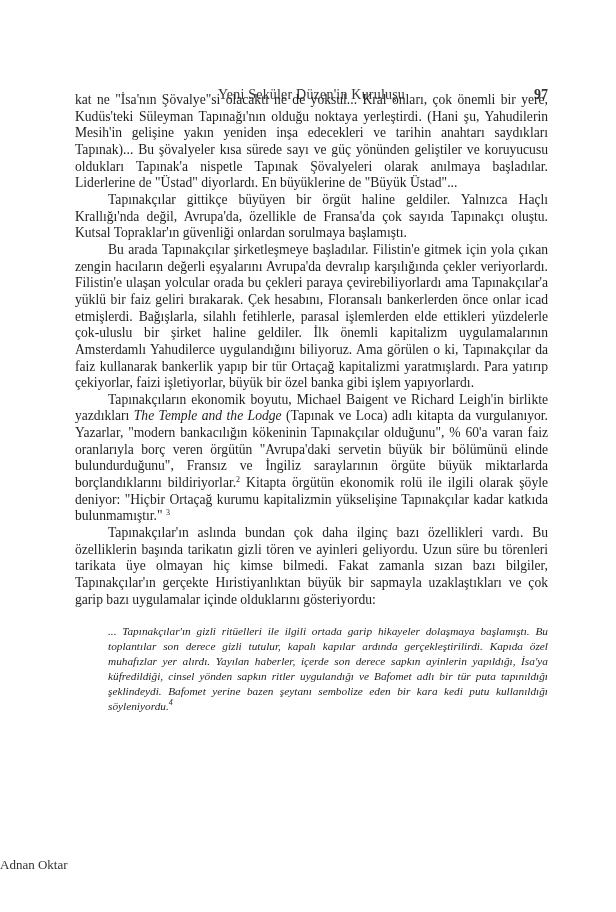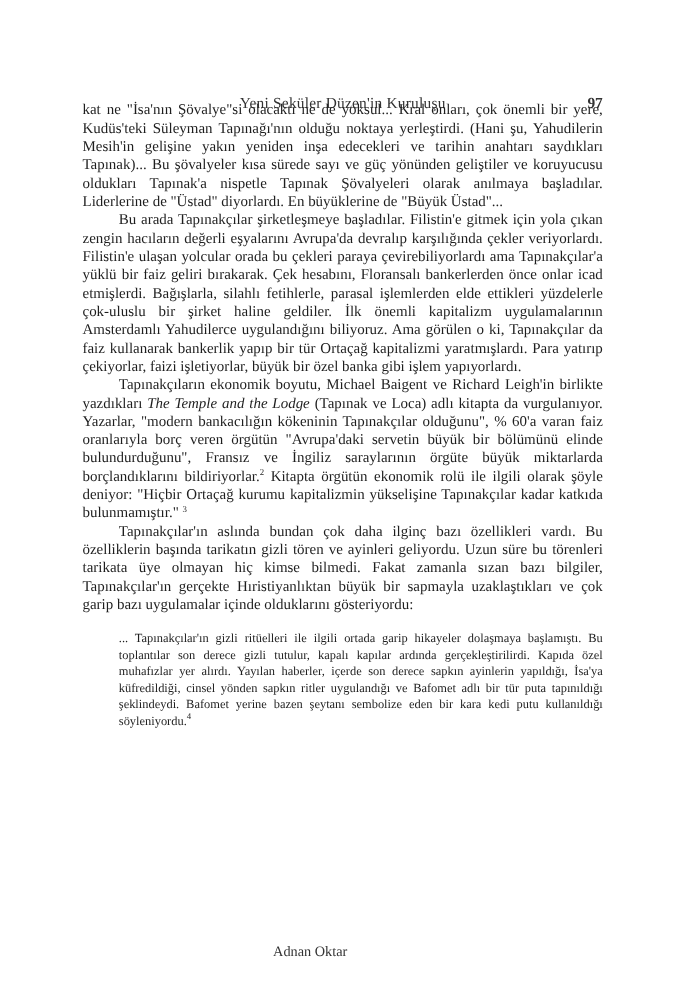--- a/index.html
+++ b/index.html
@@ -18,37 +18,38 @@
       position: absolute; top: 92px; left: 75px; width: 473px;
       font-size: 13.6px; line-height: 16.65px; text-align: justify;
       hyphens: none;
     }
     .body-text p { margin: 0; text-indent: 0; }
     .body-text p.indent { text-indent: 33px; }
     .body-text i { font-style: italic; }
     sup { font-size: 8px; line-height: 0; vertical-align: 5px; }
     .blockquote {
       margin: 16px 0 15px 33px;
-      font-size: 11.3px; line-height: 15px; text-align: justify;
+      font-size: 11.3px; line-height: 15px; text-align: justify; font-style: italic;
     }
     .footer {
-      position: absolute; top: 857px; left: 0; width: 564px; text-align: center;
+      position: absolute; top: 857px; left: 0; width: 564px; text-align: left;
       font-size: 13px; color: #333;
     }
   </style>
 </head>
 <body>
 
 <div class="running-head">
   <span class="title">Yeni Seküler Düzen'in Kuruluşu</span>
   <span class="page-num">97</span>
 </div>
 
 <div class="body-text">
   <p>kat ne "İsa'nın Şövalye"si olacaktı ne de yoksul... Kral onları, çok önemli bir yere, Kudüs'teki Süleyman Tapınağı'nın olduğu noktaya yerleştirdi. (Hani şu, Yahudilerin Mesih'in gelişine yakın yeniden inşa edecekleri ve tarihin anahtarı saydıkları Tapınak)... Bu şövalyeler kısa sürede sayı ve güç yönünden geliştiler ve koruyucusu oldukları Tapınak'a nispetle Tapınak Şövalyeleri olarak anılmaya başladılar. Liderlerine de "Üstad" diyorlardı. En büyüklerine de "Büyük Üstad"...</p>
+  <p class="indent">Tapınakçılar gittikçe büyüyen bir örgüt haline geldiler. Yalnızca Haçlı Krallığı'nda değil, Avrupa'da, özellikle de Fransa'da çok sayıda Tapınakçı oluştu. Kutsal Topraklar'ın güvenliği onlardan sorulmaya başlamıştı.</p>
   <p class="indent">Bu arada Tapınakçılar şirketleşmeye başladılar. Filistin'e gitmek için yola çıkan zengin hacıların değerli eşyalarını Avrupa'da devralıp karşılığında çekler veriyorlardı. Filistin'e ulaşan yolcular orada bu çekleri paraya çevirebiliyorlardı ama Tapınakçılar'a yüklü bir faiz geliri bırakarak. Çek hesabını, Floransalı bankerlerden önce onlar icad etmişlerdi. Bağışlarla, silahlı fetihlerle, parasal işlemlerden elde ettikleri yüzdelerle çok-uluslu bir şirket haline geldiler. İlk önemli kapitalizm uygulamalarının Amsterdamlı Yahudilerce uygulandığını biliyoruz. Ama görülen o ki, Tapınakçılar da faiz kullanarak bankerlik yapıp bir tür Ortaçağ kapitalizmi yaratmışlardı. Para yatırıp çekiyorlar, faizi işletiyorlar, büyük bir özel banka gibi işlem yapıyorlardı.</p>
   <p class="indent"><span>Tapınakçıların ekonomik boyutu, Michael Baigent ve Richard Leigh'in birlikte yazdıkları </span><i>The Temple and the Lodge</i><span> (Tapınak ve Loca) adlı kitapta da vurgulanıyor. Yazarlar, "modern bankacılığın kökeninin Tapınakçılar olduğunu", % 60'a varan faiz oranlarıyla borç veren örgütün "Avrupa'daki servetin büyük bir bölümünü elinde bulundurduğunu", Fransız ve İngiliz saraylarının örgüte büyük miktarlarda borçlandıklarını bildiriyorlar.</span><sup>2</sup><span> Kitapta örgütün ekonomik rolü ile ilgili olarak şöyle deniyor: "Hiçbir Ortaçağ kurumu kapitalizmin yükselişine Tapınakçılar kadar katkıda bulunmamıştır." </span><sup>3</sup></p>
   <p class="indent">Tapınakçılar'ın aslında bundan çok daha ilginç bazı özellikleri vardı. Bu özelliklerin başında tarikatın gizli tören ve ayinleri geliyordu. Uzun süre bu törenleri tarikata üye olmayan hiç kimse bilmedi. Fakat zamanla sızan bazı bilgiler, Tapınakçılar'ın gerçekte Hıristiyanlıktan büyük bir sapmayla uzaklaştıkları ve çok garip bazı uygulamalar içinde olduklarını gösteriyordu:</p>
 
   <div class="blockquote"><span>... Tapınakçılar'ın gizli ritüelleri ile ilgili ortada garip hikayeler dolaşmaya başlamıştı. Bu toplantılar son derece gizli tutulur, kapalı kapılar ardında gerçekleştirilirdi. Kapıda özel muhafızlar yer alırdı. Yayılan haberler, içerde son derece sapkın ayinlerin yapıldığı, İsa'ya küfredildiği, cinsel yönden sapkın ritler uygulandığı ve Bafomet adlı bir tür puta tapınıldığı şeklindeydi. Bafomet yerine bazen şeytanı sembolize eden bir kara kedi putu kullanıldığı söyleniyordu.</span><sup>4</sup></div>
 
 </div>
 
 <div class="footer">
   <span>Adnan Oktar</span>

